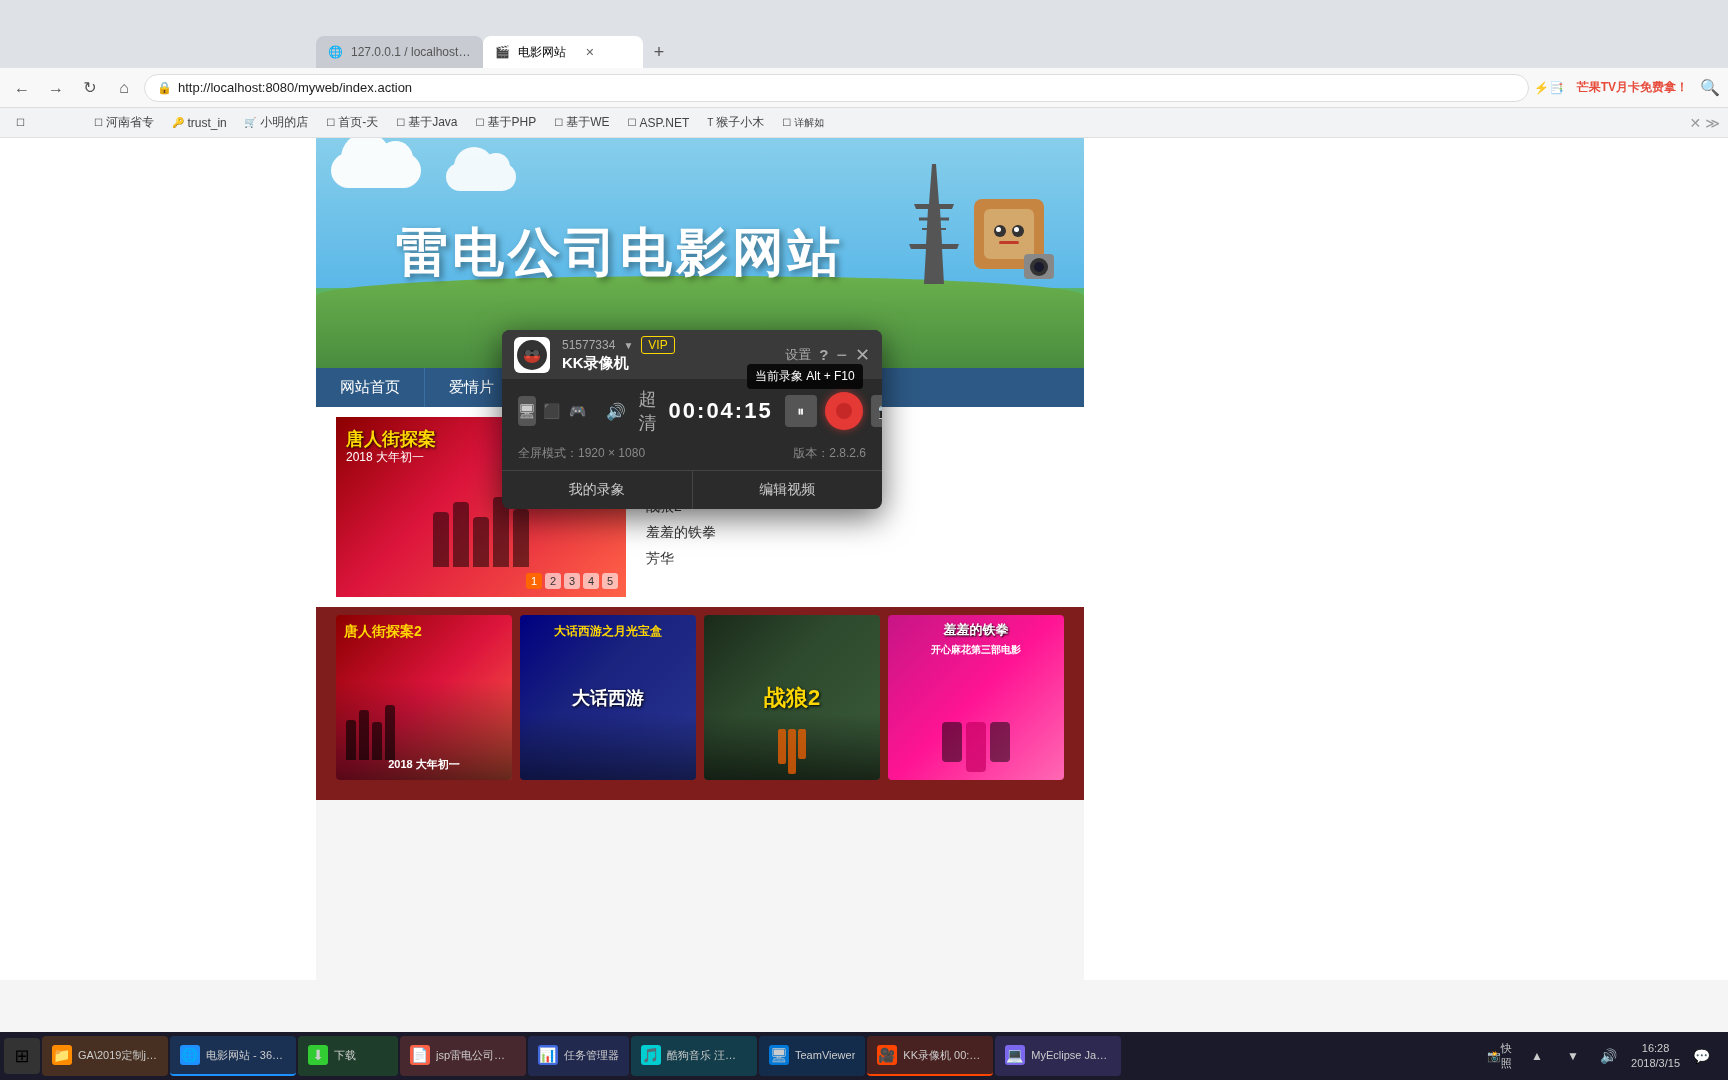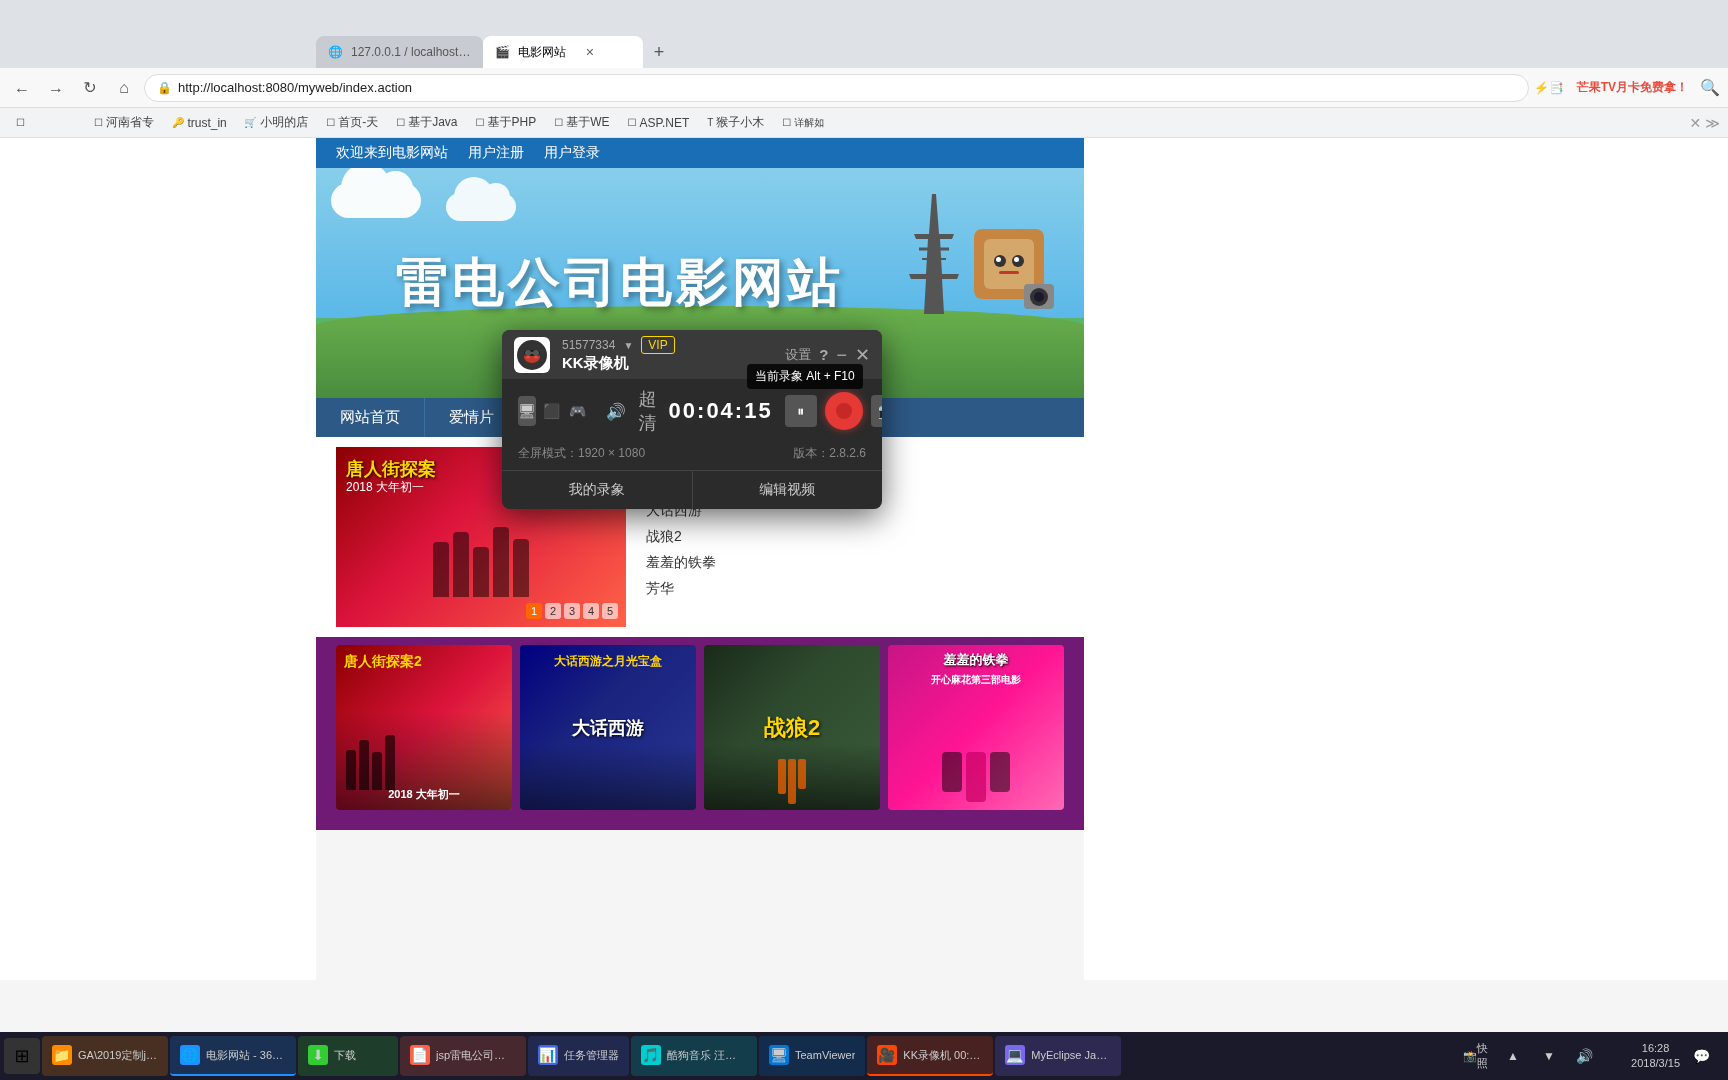--- a/index.html
+++ b/index.html
@@ -40,21 +40,21 @@
     .movie-featured { width: 290px; height: 180px; background: #222; position: relative; overflow: hidden; flex-shrink: 0; }
     .movie-pagination { position: absolute; bottom: 8px; right: 8px; display: flex; gap: 3px; }
     .page-dot { width: 16px; height: 16px; border-radius: 3px; display: flex; align-items: center; justify-content: center; font-size: 11px; color: #fff; cursor: pointer; }
     .page-dot-active { background: #ff6600; }
     .page-dot-inactive { background: rgba(255,255,255,0.5); }
 
     .movie-list-side { flex: 1; display: flex; flex-direction: column; justify-content: center; gap: 4px; padding-left: 10px; }
     .movie-list-item { font-size: 14px; color: #333; cursor: pointer; padding: 2px 0; }
 
     
-    .movie-grid { display: grid; grid-template-columns: repeat(4, 1fr); gap: 8px; padding: 8px 20px 20px; background: #701a75; }
+    .movie-grid { display: grid; grid-template-columns: repeat(4, 1fr); gap: 8px; padding: 8px 20px 20px; background: #7f1d1d; }
     .movie-card { cursor: pointer; }
     .movie-card-img-placeholder { width: 100%; height: 165px; border-radius: 4px; display: flex; align-items: center; justify-content: center; font-size: 16px; color: #fff; font-weight: bold; }
 
     
     .kk-recorder { position: absolute; top: 330px; left: 502px; width: 380px; background: #2b2b2b; border-radius: 8px; box-shadow: 0 8px 32px rgba(0,0,0,0.6); z-index: 200; overflow: hidden; }
     .kk-titlebar { background: #3a3a3a; display: flex; align-items: center; padding: 6px 12px; gap: 8px; }
     .kk-logo { width: 36px; height: 36px; border-radius: 6px; background: #fff; display: flex; align-items: center; justify-content: center; overflow: hidden; }
     .kk-logo-inner { width: 30px; height: 30px; background: #333; border-radius: 50%; position: relative; display: flex; align-items: center; justify-content: center; font-size: 16px; }
     .kk-titlebar-right { display: flex; align-items: center; gap: 8px; }
 
@@ -184,25 +184,20 @@
     </div>
     <div style="margin-left:auto;display:flex;gap:4px;">
       <span style="font-size:14px;color:#999;cursor:pointer;">✕</span>
       <span style="font-size:14px;color:#999;cursor:pointer;">≫</span>
     </div>
   </div>
 </div>
 
 <div class="site-wrapper">
 
-  <div class="site-header">
-    <span style="color:#fff;font-size:14px;">欢迎来到电影网站</span>
-    <span style="color:#fff;font-size:14px;cursor:pointer;">用户注册</span>
-    <span style="color:#fff;font-size:14px;cursor:pointer;">用户登录</span>
-  </div>
 
   <div class="banner">
 
     <div style="position:absolute;top:0;left:0;width:100%;height:65%;background:linear-gradient(180deg,#87CEEB 0%,#5BB8E8 100%);"></div>
 
     <div style="position:absolute;bottom:0;left:0;width:100%;height:40%;background:linear-gradient(180deg,#6ab04c 0%,#4a8c3f 100%);border-radius:50% 50% 0 0 / 20px 20px 0 0;"></div>
 
     <div style="position:absolute;top:15px;left:15px;z-index:2;">
       <div style="background:#fff;border-radius:30px;width:90px;height:35px;position:relative;opacity:0.95;">
         <div style="background:#fff;width:50px;height:50px;border-radius:50%;position:absolute;top:-20px;left:10px;"></div>
@@ -489,21 +484,21 @@
     </div>
     <div class="taskbar-icon">
       <span style="font-size:12px;">▲</span>
     </div>
     <div class="taskbar-icon">
       <span style="font-size:12px;">▼</span>
     </div>
     <div class="taskbar-icon">
       <span style="font-size:14px;">🔊</span>
     </div>
-    <div style="text-align:center;color:#ccc;font-size:11px;line-height:1.4;margin-left:24px;">
+    <div style="text-align:center;color:#ccc;font-size:11px;line-height:1.4;">
       <div>16:28</div>
       <div>2018/3/15</div>
     </div>
     <div class="taskbar-icon">
       <span style="font-size:14px;">💬</span>
     </div>
   </div>
 </div>
 
 </body></html>

